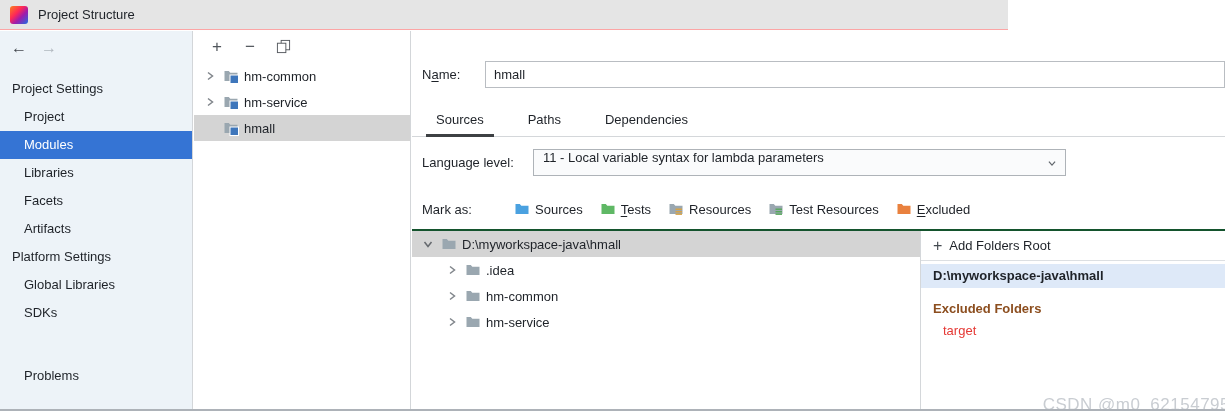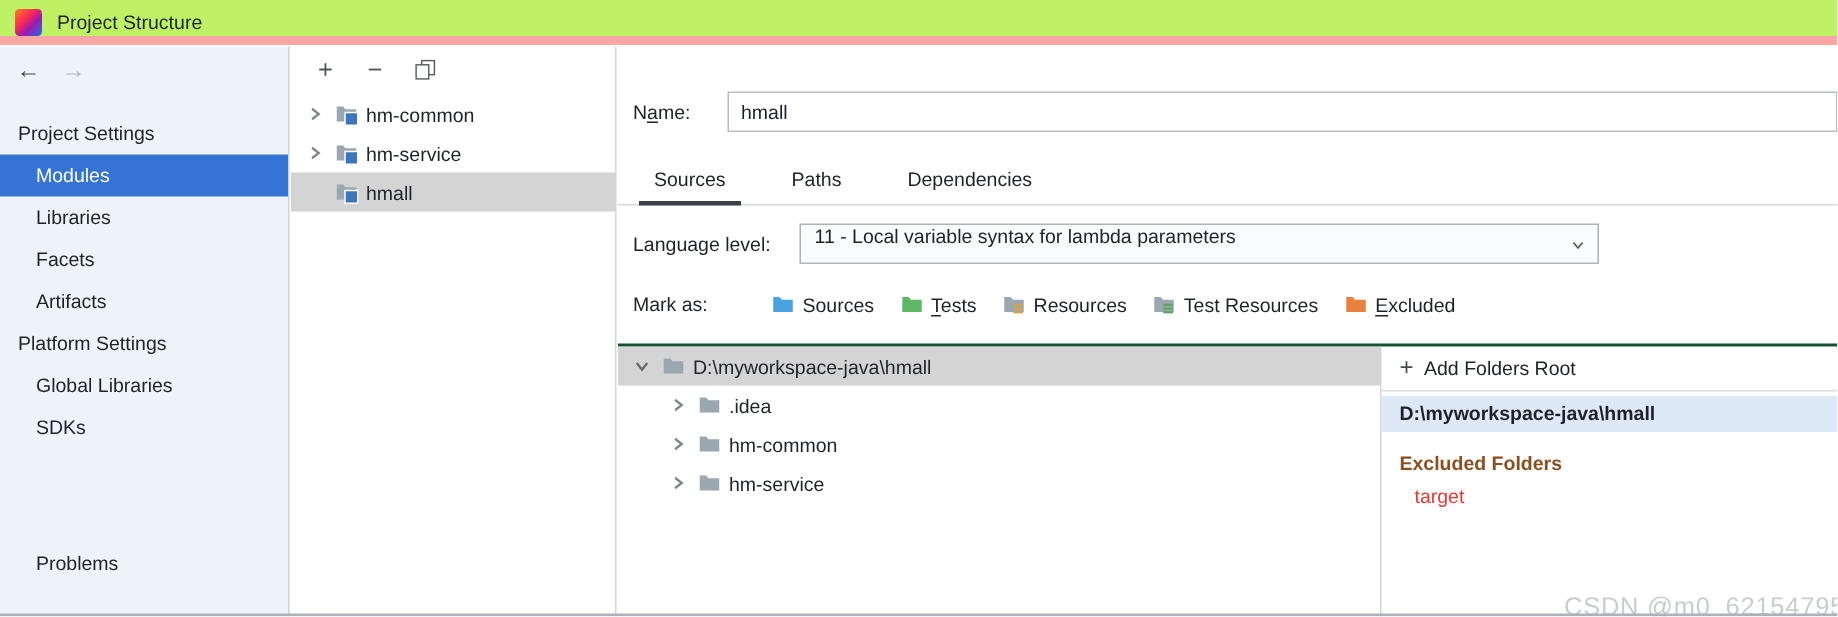--- a/index.html
+++ b/index.html
@@ -2,21 +2,21 @@
 <html><head>
 <meta charset="utf-8">
 <style>
   *{margin:0;padding:0;box-sizing:border-box}
   html,body{width:1225px;height:411px}
   body{font-family:"Liberation Sans","DejaVu Sans",sans-serif;font-size:13px;color:#1E2228;background:#fff;overflow:hidden}
   svg{display:block}
   .app{position:relative;width:1225px;height:411px;background:#fff;overflow:hidden}
 
   
-  .titlebar{position:absolute;left:0;top:0;width:1225px;height:30px;background:#bef264;border-bottom:6px solid #fca5a5}
+  .titlebar{position:absolute;left:0;top:0;width:1008px;height:30px;background:#e5e5e5;border-bottom:1px solid #fca5a5}
   .logo{position:absolute;left:10px;top:6px;width:18px;height:18px;border-radius:3px;
         background:linear-gradient(135deg,#FC801D 0%,#FE2857 38%,#9E1CAC 62%,#1E6FE4 100%)}
   .win-title{position:absolute;left:38px;top:0;line-height:30px;font-size:13px;color:#1E2228}
 
   
   .sidebar{position:absolute;left:0;top:31px;width:193px;height:380px;background:#EDF3F8;border-right:1px solid #D3D6D9}
   .nav-arrows{position:absolute;left:10px;top:6px;height:22px;display:flex;gap:12px;align-items:center}
   .arrow{font-size:16px;line-height:22px;width:18px;text-align:center;cursor:default}
   .arrow.back{color:#43484E}
   .arrow.fwd{color:#B0B7BE}
@@ -43,21 +43,21 @@
   .name-input{position:absolute;left:73px;top:15px;width:740px;height:27px;border:1px solid #B9BDC2;background:#fff;
               padding:0 8px;font-family:"Liberation Sans","DejaVu Sans",sans-serif;font-size:13px;color:#1E2228}
   .tabs{position:absolute;left:0;top:60px;width:100%;height:31px;border-bottom:1px solid #D4D7DA;display:flex;padding-left:14px;gap:24px}
   .tab{padding:0 10px;line-height:28px;height:31px;cursor:default}
   .tab.selected{border-bottom:3px solid #3D4043}
   .lang-label{position:absolute;left:10px;top:103px;line-height:27px}
   .combo{position:absolute;left:121px;top:103px;width:533px;height:27px;border:1px solid #AEB3B8;background:#FAFBFC;
          display:flex;padding:0 26px 0 9px;cursor:default}
   .combo-text{white-space:nowrap;overflow:hidden}
   .combo-arrow{position:absolute;right:6px;top:6px}
-  .mark-row{position:absolute;left:10px;top:149px;height:28px;display:flex;align-items:flex-start}
+  .mark-row{position:absolute;left:10px;top:149px;height:28px;display:flex;align-items:center}
   .mark-label{width:92px}
   .mark-btn{display:flex;align-items:center;gap:5px;margin-right:17px;cursor:default;white-space:nowrap}
 
   
   .split{position:absolute;left:0;top:183px;width:813px;height:197px;border-top:2px solid #14532d}
   .ctree{position:absolute;left:0;top:0;width:508px;height:197px;overflow:hidden}
   .crow{display:flex;align-items:center;height:26px;padding-left:8px;gap:5px;cursor:default;white-space:nowrap}
   .crow.root.selected{background:#D4D4D4}
   .crow.child{padding-left:32px}
   .rpanel{position:absolute;left:508px;top:0;width:305px;height:197px;border-left:1px solid #D4D7DA}
@@ -81,20 +81,21 @@
     <span class="win-title">Project Structure</span>
   </div>
 
   <aside class="sidebar">
     <div class="nav-arrows">
       <span class="arrow back">←</span>
       <span class="arrow fwd">→</span>
     </div>
     <div class="side-list">
       <div class="side-header">Project Settings</div>
+      <div class="side-item">Project</div>
       <div class="side-item selected">Modules</div>
       <div class="side-item">Libraries</div>
       <div class="side-item">Facets</div>
       <div class="side-item">Artifacts</div>
       <div class="side-header">Platform Settings</div>
       <div class="side-item">Global Libraries</div>
       <div class="side-item">SDKs</div>
     </div>
     <div class="side-item problems">Problems</div>
   </aside>

